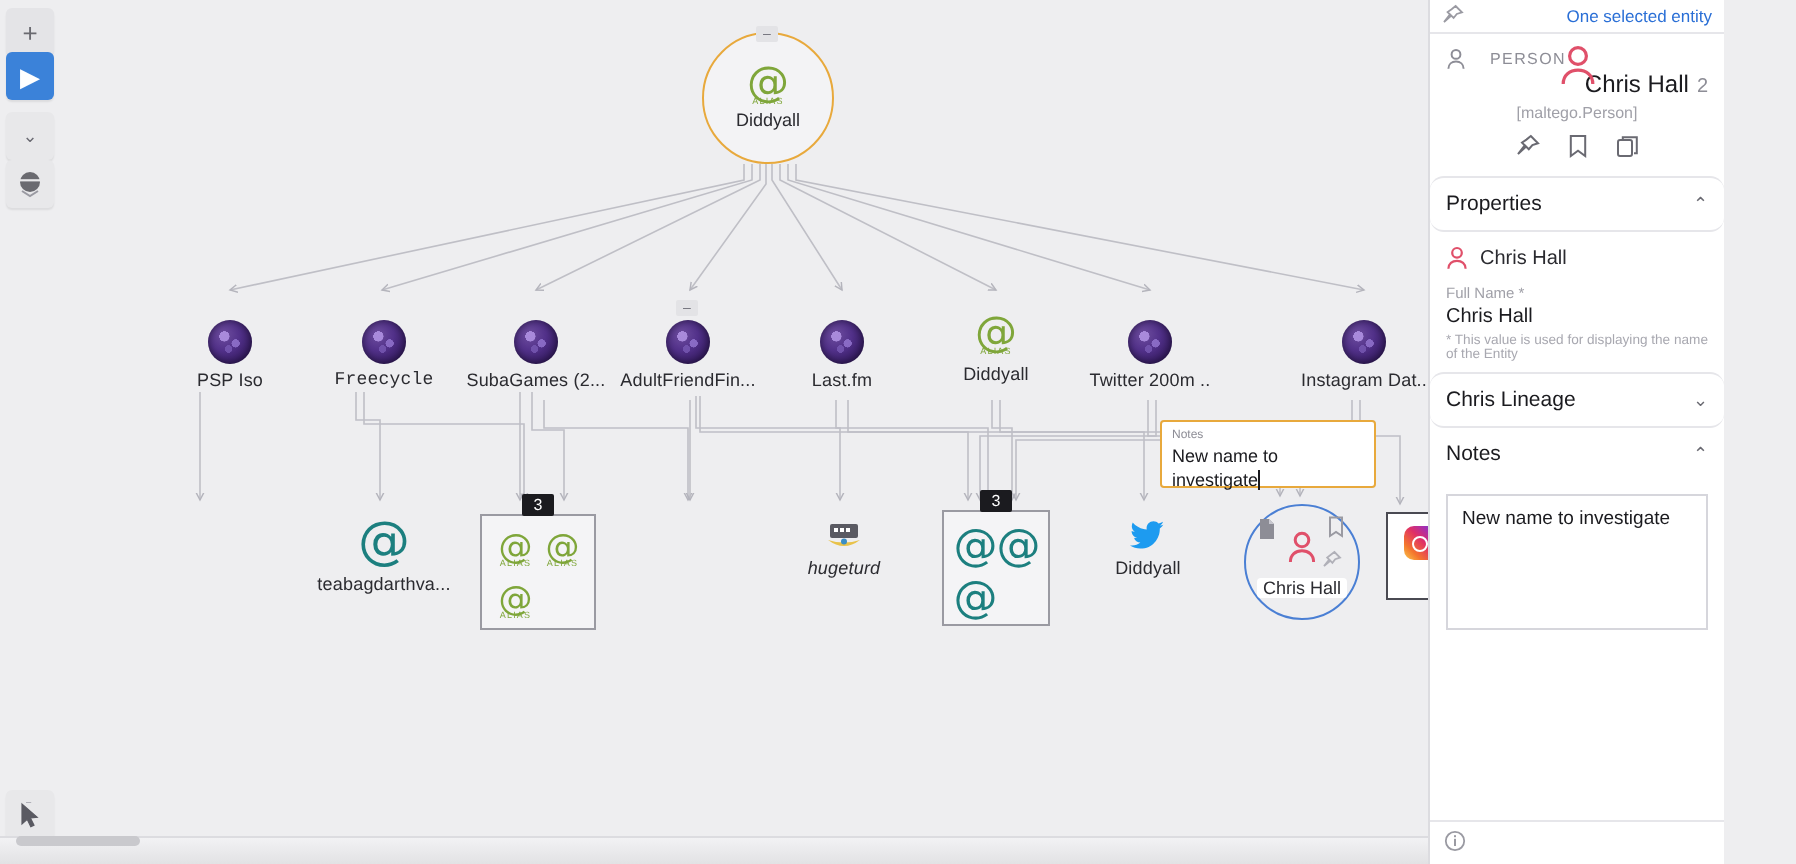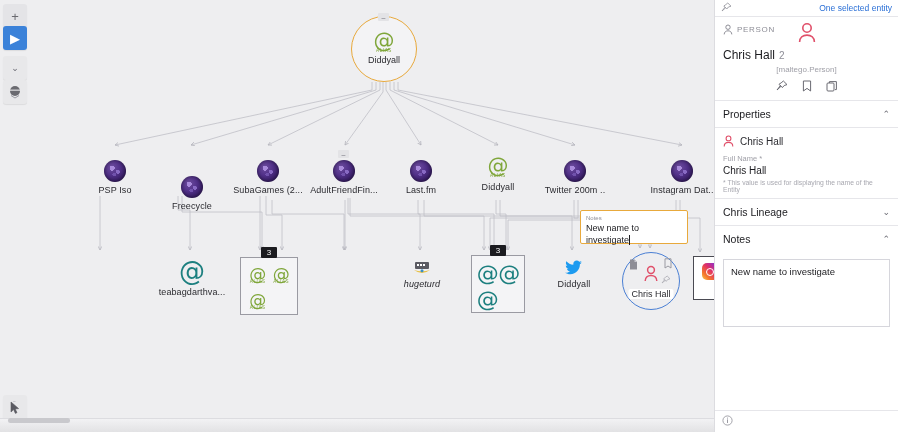--- a/index.html
+++ b/index.html
@@ -140,53 +140,53 @@
     content:"";position:absolute;left:4.5px;top:4.5px;width:8px;height:8px;
     border:1.4px solid #fff;border-radius:50%;box-sizing:border-box;
   }
   .ig-icon:after{
     content:"";position:absolute;right:2.5px;top:2.5px;width:2px;height:2px;
     background:#fff;border-radius:50%;
   }
 
   
   .panel{
-    position:absolute;left:714px;top:0;width:184px;height:432px;
+    position:absolute;left:714px;top:0;width:148px;height:432px;
     background:#fff;border-left:1px solid #dcdce0;box-sizing:border-box;
     font-size:10px;color:#2b2b30;
   }
   .panel-top{
     height:17px;display:flex;align-items:center;justify-content:space-between;
     padding:0 6px;border-bottom:1px solid #e6e6ea;box-sizing:border-box;
   }
   .panel-top .pin{color:#9a9aa2;font-size:9px;}
   .panel-top .sel-text{color:#2a6fd6;font-size:8.5px;}
 
   .entity-head{padding:7px 8px 6px 8px;position:relative;}
   .entity-type{
-    display:flex;align-items:center;gap:4px;color:#8d8d96;
+    display:flex;align-items:center;gap:12px;color:#8d8d96;
     font-size:8px;letter-spacing:.7px;
   }
   .entity-icon-big{
     position:absolute;left:50%;top:5px;transform:translateX(-50%);
     width:20px;height:21px;
   }
   .entity-name{
-    text-align:left;margin-top:13px;font-size:12px;color:#1b1b1f;
+    text-align:right;font-size:12px;color:#1b1b1f;
   }
   .entity-name .cnt{color:#8d8d96;font-size:10px;margin-left:4px;}
   .entity-sub{text-align:center;font-size:8px;color:#a0a0a8;margin-top:3px;}
   .entity-actions{
     display:flex;justify-content:center;gap:14px;margin-top:6px;color:#6a6a72;font-size:11px;
   }
 
   .section-head{
     display:flex;align-items:center;justify-content:space-between;
     padding:7px 8px;border-top:1px solid #e6e6ea;border-bottom:1px solid #e6e6ea;
-    font-size:10.5px;color:#1b1b1f;cursor:pointer;
+    font-size:10.5px;color:#1b1b1f;cursor:pointer;border-radius:7px;
   }
   .section-head.noborderbottom{border-bottom:none;}
   .chev{color:#6a6a72;font-size:9px;}
 
   .prop-row{
     display:flex;align-items:center;gap:6px;padding:7px 8px 5px 8px;font-size:10px;color:#2b2b30;
   }
   .field{padding:2px 8px 0 8px;}
   .field .flabel{font-size:7.5px;color:#a0a0a8;}
   .field .fvalue{font-size:10px;color:#1b1b1f;padding:2px 0 3px 0;}
@@ -280,21 +280,21 @@
       </div>
       <div class="label">Diddyall</div>
     </div>
 
     <div class="node" style="left:69px;top:160px;">
       <div class="glyph">
           <div class="avatar"></div>
         </div>
       <div class="label">PSP Iso</div>
     </div>
-    <div class="node" style="left:146px;top:176px;">
+    <div class="node" style="left:146px;top:160px;font-family:Liberation Mono, monospace;">
       <div class="glyph">
           <div class="avatar"></div>
         </div>
       <div class="label">Freecycle</div>
     </div>
     <div class="node" style="left:222px;top:160px;">
       <div class="glyph">
           <div class="avatar"></div>
         </div>
       <div class="label">SubaGames (2...</div>

